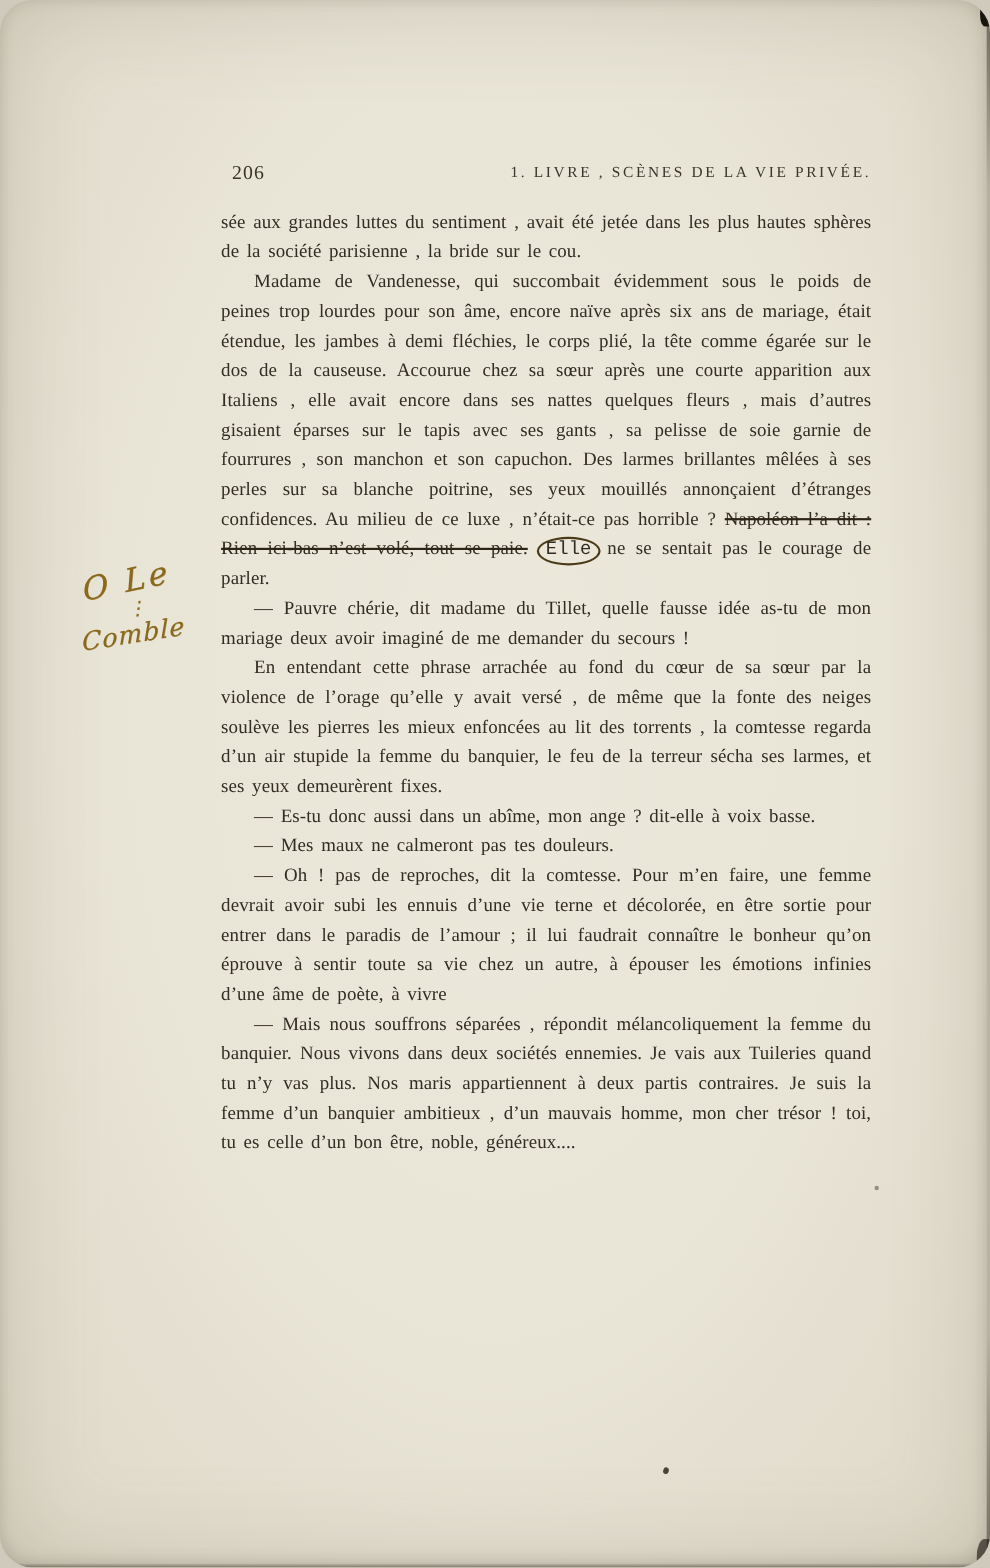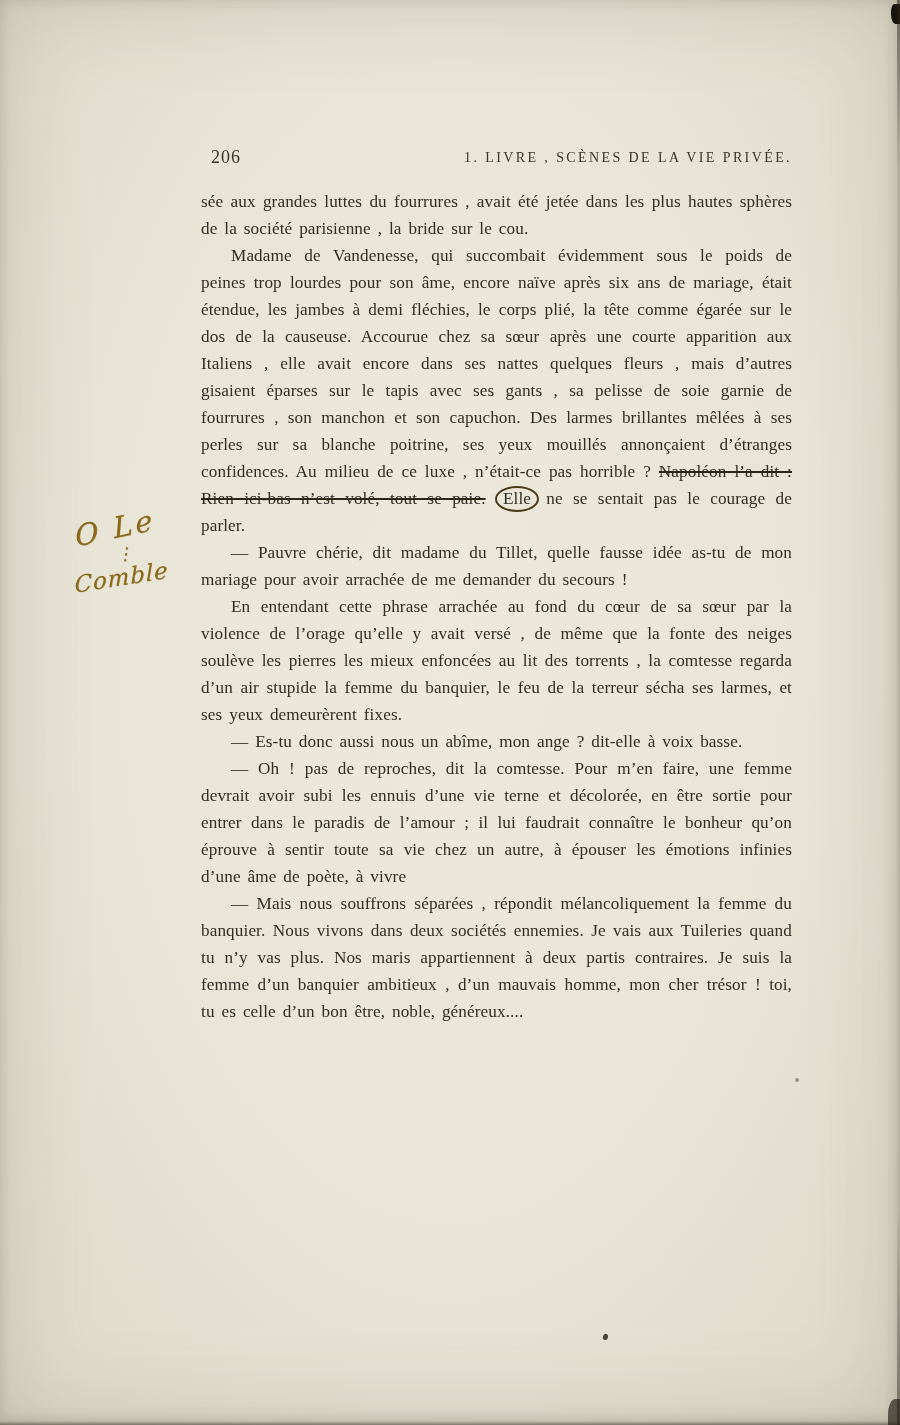--- a/index.html
+++ b/index.html
@@ -10,20 +10,21 @@
   }
   .scan {
     position: relative;
     width: 900px;
     height: 1425px;
     overflow: hidden;
     background: radial-gradient(ellipse at 50% 45%, #ece8db 0%, #e8e4d6 55%, #ddd8c7 100%);
     box-shadow: inset 0 0 90px rgba(110, 100, 80, 0.22),
                 inset -5px 0 14px rgba(80, 70, 55, 0.12),
                 inset 0 -6px 14px rgba(80, 70, 55, 0.14);
+    border-radius: 30px;
   }
 
   
   .header {
     position: absolute;
     top: 147px;
     left: 201px;
     width: 591px;
     height: 26px;
     color: #3a352b;
@@ -66,20 +67,21 @@
     text-decoration-thickness: 2.4px;
   }
   .circled {
     display: inline-block;
     text-indent: 0;
     padding: 0 6px 1px;
     margin: -2px -3px -2px -1px;
     line-height: 21px;
     border: 2.2px solid #4a3a18;
     border-radius: 50%;
+    font-family: Liberation Mono, monospace;
   }
 
   
   .marginalia {
     position: absolute;
     left: 74px;
     top: 508px;
     width: 110px;
     color: #8a681c;
     font-family: "DejaVu Serif", serif;
@@ -146,25 +148,26 @@
 <body>
 
 <div class="scan">
 
   <div class="header">
     <span class="pagenum">206</span>
     <span class="running">1. LIVRE , SCÈNES DE LA VIE PRIVÉE.</span>
   </div>
 
   <div class="textblock">
-    <p class="para noindent">sée aux grandes luttes du fourrures , avait été jetée dans les plus hautes sphères de la société parisienne , la bride sur le cou.</p>
+    <p class="para noindent">sée aux grandes luttes du sentiment , avait été jetée dans les plus hautes sphères de la société parisienne , la bride sur le cou.</p>
     <p class="para"><span>Madame de Vandenesse, qui succombait évidemment sous le poids de peines trop lourdes pour son âme, encore naïve après six ans de mariage, était étendue, les jambes à demi fléchies, le corps plié, la tête comme égarée sur le dos de la causeuse. Accourue chez sa sœur après une courte apparition aux Italiens , elle avait encore dans ses nattes quelques fleurs , mais d’autres gisaient éparses sur le tapis avec ses gants , sa pelisse de soie garnie de fourrures , son manchon et son capuchon. Des larmes brillantes mêlées à ses perles sur sa blanche poitrine, ses yeux mouillés annonçaient d’étranges confidences. Au milieu de ce luxe , n’était-ce pas horrible ? </span><span class="struck">Napoléon l’a dit : Rien ici-bas n’est volé, tout se paie.</span> <span class="circled">Elle</span><span> ne se sentait pas le courage de parler.</span></p>
-    <p class="para">— Pauvre chérie, dit madame du Tillet, quelle fausse idée as-tu de mon mariage pour avoir arrachée de me demander du secours !</p>
+    <p class="para">— Pauvre chérie, dit madame du Tillet, quelle fausse idée as-tu de mon mariage deux avoir imaginé de me demander du secours !</p>
     <p class="para">En entendant cette phrase arrachée au fond du cœur de sa sœur par la violence de l’orage qu’elle y avait versé , de même que la fonte des neiges soulève les pierres les mieux enfoncées au lit des torrents , la comtesse regarda d’un air stupide la femme du banquier, le feu de la terreur sécha ses larmes, et ses yeux demeurèrent fixes.</p>
-    <p class="para">— Es-tu donc aussi nous un abîme, mon ange ? dit-elle à voix basse.</p>
+    <p class="para">— Es-tu donc aussi dans un abîme, mon ange ? dit-elle à voix basse.</p>
+    <p class="para">— Mes maux ne calmeront pas tes douleurs.</p>
     <p class="para">— Oh ! pas de reproches, dit la comtesse. Pour m’en faire, une femme devrait avoir subi les ennuis d’une vie terne et décolorée, en être sortie pour entrer dans le paradis de l’amour ; il lui faudrait connaître le bonheur qu’on éprouve à sentir toute sa vie chez un autre, à épouser les émotions infinies d’une âme de poète, à vivre</p>
     <p class="para">— Mais nous souffrons séparées , répondit mélancoliquement la femme du banquier. Nous vivons dans deux sociétés ennemies. Je vais aux Tuileries quand tu n’y vas plus. Nos maris appartiennent à deux partis contraires. Je suis la femme d’un banquier ambitieux , d’un mauvais homme, mon cher trésor ! toi, tu es celle d’un bon être, noble, généreux....</p>
   </div>
 
   <div class="marginalia">
     <div class="m1">O Le</div>
     <div class="mdots">⋮</div>
     <div class="m2">Comble</div>
   </div>
 

